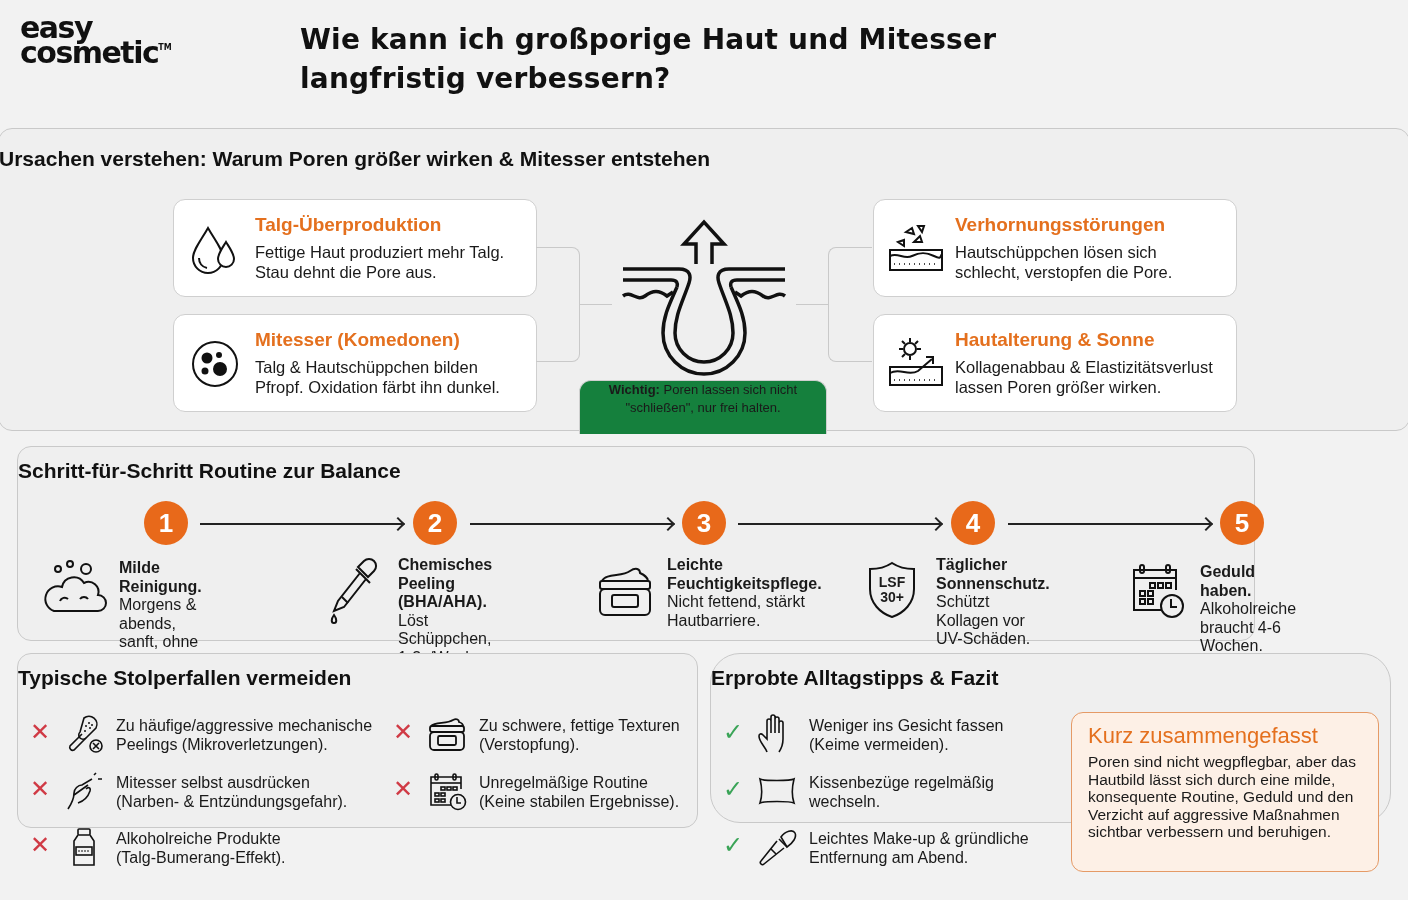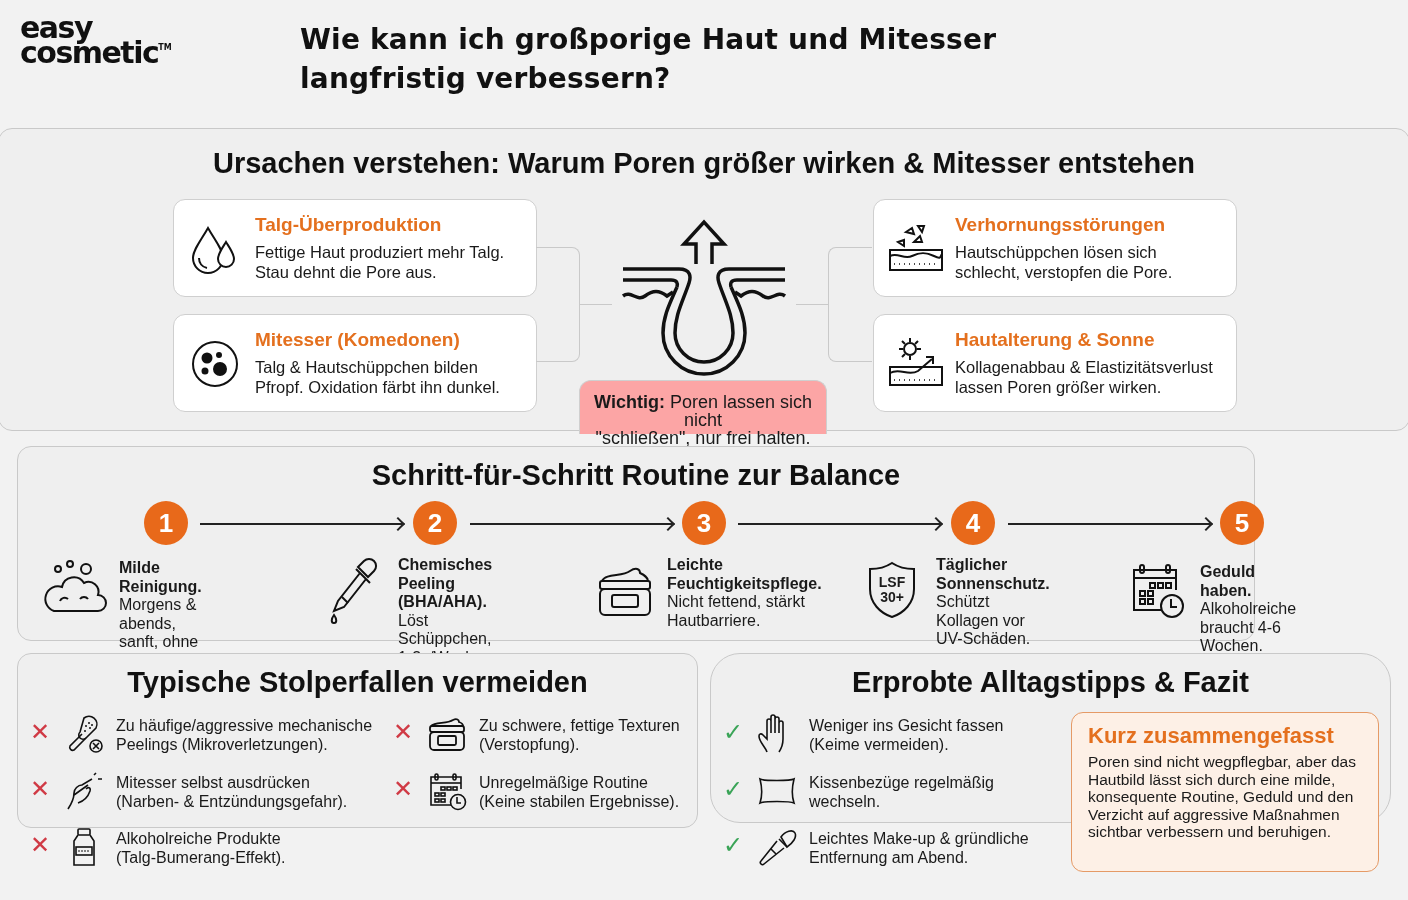--- a/index.html
+++ b/index.html
@@ -7,32 +7,32 @@
   body { background: #f2f2f2; font-family: "Liberation Sans", "DejaVu Sans", sans-serif; color: #1a1a1a; position: relative; }
 
   .logo { position: absolute; left: 20px; top: 16px; font-family: "DejaVu Sans", sans-serif; font-weight: bold; line-height: 0.82; letter-spacing: -1.5px; color: #111; }
   .logo .l1 { font-size: 30px; display: block; }
   .logo .l2 { font-size: 30px; display: block; }
   .logo .tm { font-size: 8px; letter-spacing: 0; vertical-align: top; position: relative; top: 4px; margin-top: 36px; }
 
   .page-title { position: absolute; left: 300px; top: 20px; width: 860px; font-family: "DejaVu Sans", sans-serif; font-weight: bold; font-size: 28px; line-height: 39px; color: #111; letter-spacing: 0.2px; }
 
   .panel { position: absolute; background: #efefef; border: 1.5px solid #c9c9c9; border-radius: 14px; }
-  .panel-title { position: absolute; left: 0; right: 0; text-align: center; font-weight: bold; font-size: 29px; color: #111; }
+  .panel-title { position: absolute; left: 0; right: 0; text-align: left; font-weight: bold; font-size: 21px; color: #111; }
 
   
   #causes { left: -2px; top: 128px; width: 1412px; height: 303px; }
   #causes .panel-title { top: 18px; }
   .cause-card { position: absolute; width: 364px; height: 98px; background: #fff; border: 1.5px solid #cfcfcf; border-radius: 12px; }
   .cause-card .ic { position: absolute; left: 14px; top: 22px; width: 54px; height: 54px; }
   .cause-card .ttl { position: absolute; left: 81px; top: 14px; font-weight: bold; font-size: 19px; color: #e4701e; }
   .cause-card .desc { position: absolute; left: 81px; top: 42px; font-size: 16.5px; line-height: 20px; color: #1a1a1a; }
   .connector { position: absolute; border: 1.5px solid #c9c9c9; }
   .pore-illus { position: absolute; left: 620px; top: 213px; width: 170px; height: 150px; }
-  .note { position: absolute; left: 580px; top: 379px; width: 248px; height: 54px; background: #fca5a5; border: 1.5px solid #cfcfcf; border-bottom: none; border-radius: 12px 12px 0 0; text-align: center; font-size: 18px; line-height: 18px; padding-top: 12px; }
+  .note { position: absolute; left: 580px; top: 379px; width: 248px; height: 54px; background: #15803d; border: 1.5px solid #cfcfcf; border-bottom: none; border-radius: 12px 12px 0 0; text-align: center; font-size: 13px; line-height: 18px; padding-top: 0; }
   .note b { font-weight: bold; }
 
   
   #routine { left: 17px; top: 446px; width: 1238px; height: 195px; }
   #routine .panel-title { top: 12px; }
   .step-num { position: absolute; width: 44px; height: 44px; border-radius: 50%; background: #e8691a; color: #fff; font-weight: bold; font-size: 26px; text-align: center; line-height: 44px; }
   .step-arrow { position: absolute; height: 2px; background: #222; }
   .step-arrow::after { content: ""; position: absolute; right: -1px; top: -4px; width: 8px; height: 8px; border-top: 2px solid #222; border-right: 2px solid #222; transform: rotate(45deg); }
   .step { position: absolute; }
   .step .sic { position: absolute; width: 60px; height: 60px; }
@@ -45,21 +45,21 @@
   #tips { left: 710px; top: 653px; width: 681px; height: 170px; border-radius: 30px; }
   #tips .panel-title { top: 12px; }
   .li { position: absolute; }
   .li .mark { position: absolute; left: 0; top: 2px; font-size: 24px; font-weight: bold; line-height: 24px; }
   .li .mark.x { color: #d03a45; }
   .li .mark.ok { color: #3aa457; }
   .li .lic { position: absolute; left: 34px; top: -4px; width: 40px; height: 40px; }
   .li .ltxt { position: absolute; left: 86px; top: -2px; font-size: 16px; line-height: 19px; white-space: nowrap; }
 
   .summary { position: absolute; left: 360px; top: 58px; width: 308px; height: 160px; background: #fdf0e6; border: 1.5px solid #e59a66; border-radius: 12px; padding: 10px 16px; }
-  .summary .sttl { font-weight: bold; font-size: 22px; color: #e4701e; margin-bottom: 4px; }
+  .summary .sttl { font-weight: normal; font-size: 22px; color: #e4701e; margin-bottom: 4px; }
   .summary .sbody { font-size: 15.5px; line-height: 17.5px; color: #1a1a1a; }
 
   svg { overflow: visible; }
 </style>
 </head>
 <body>
 
 <div class="logo">
   <span class="l1">easy</span>
   <span class="l2"><span>cosmetic</span><span class="tm">TM</span></span>

